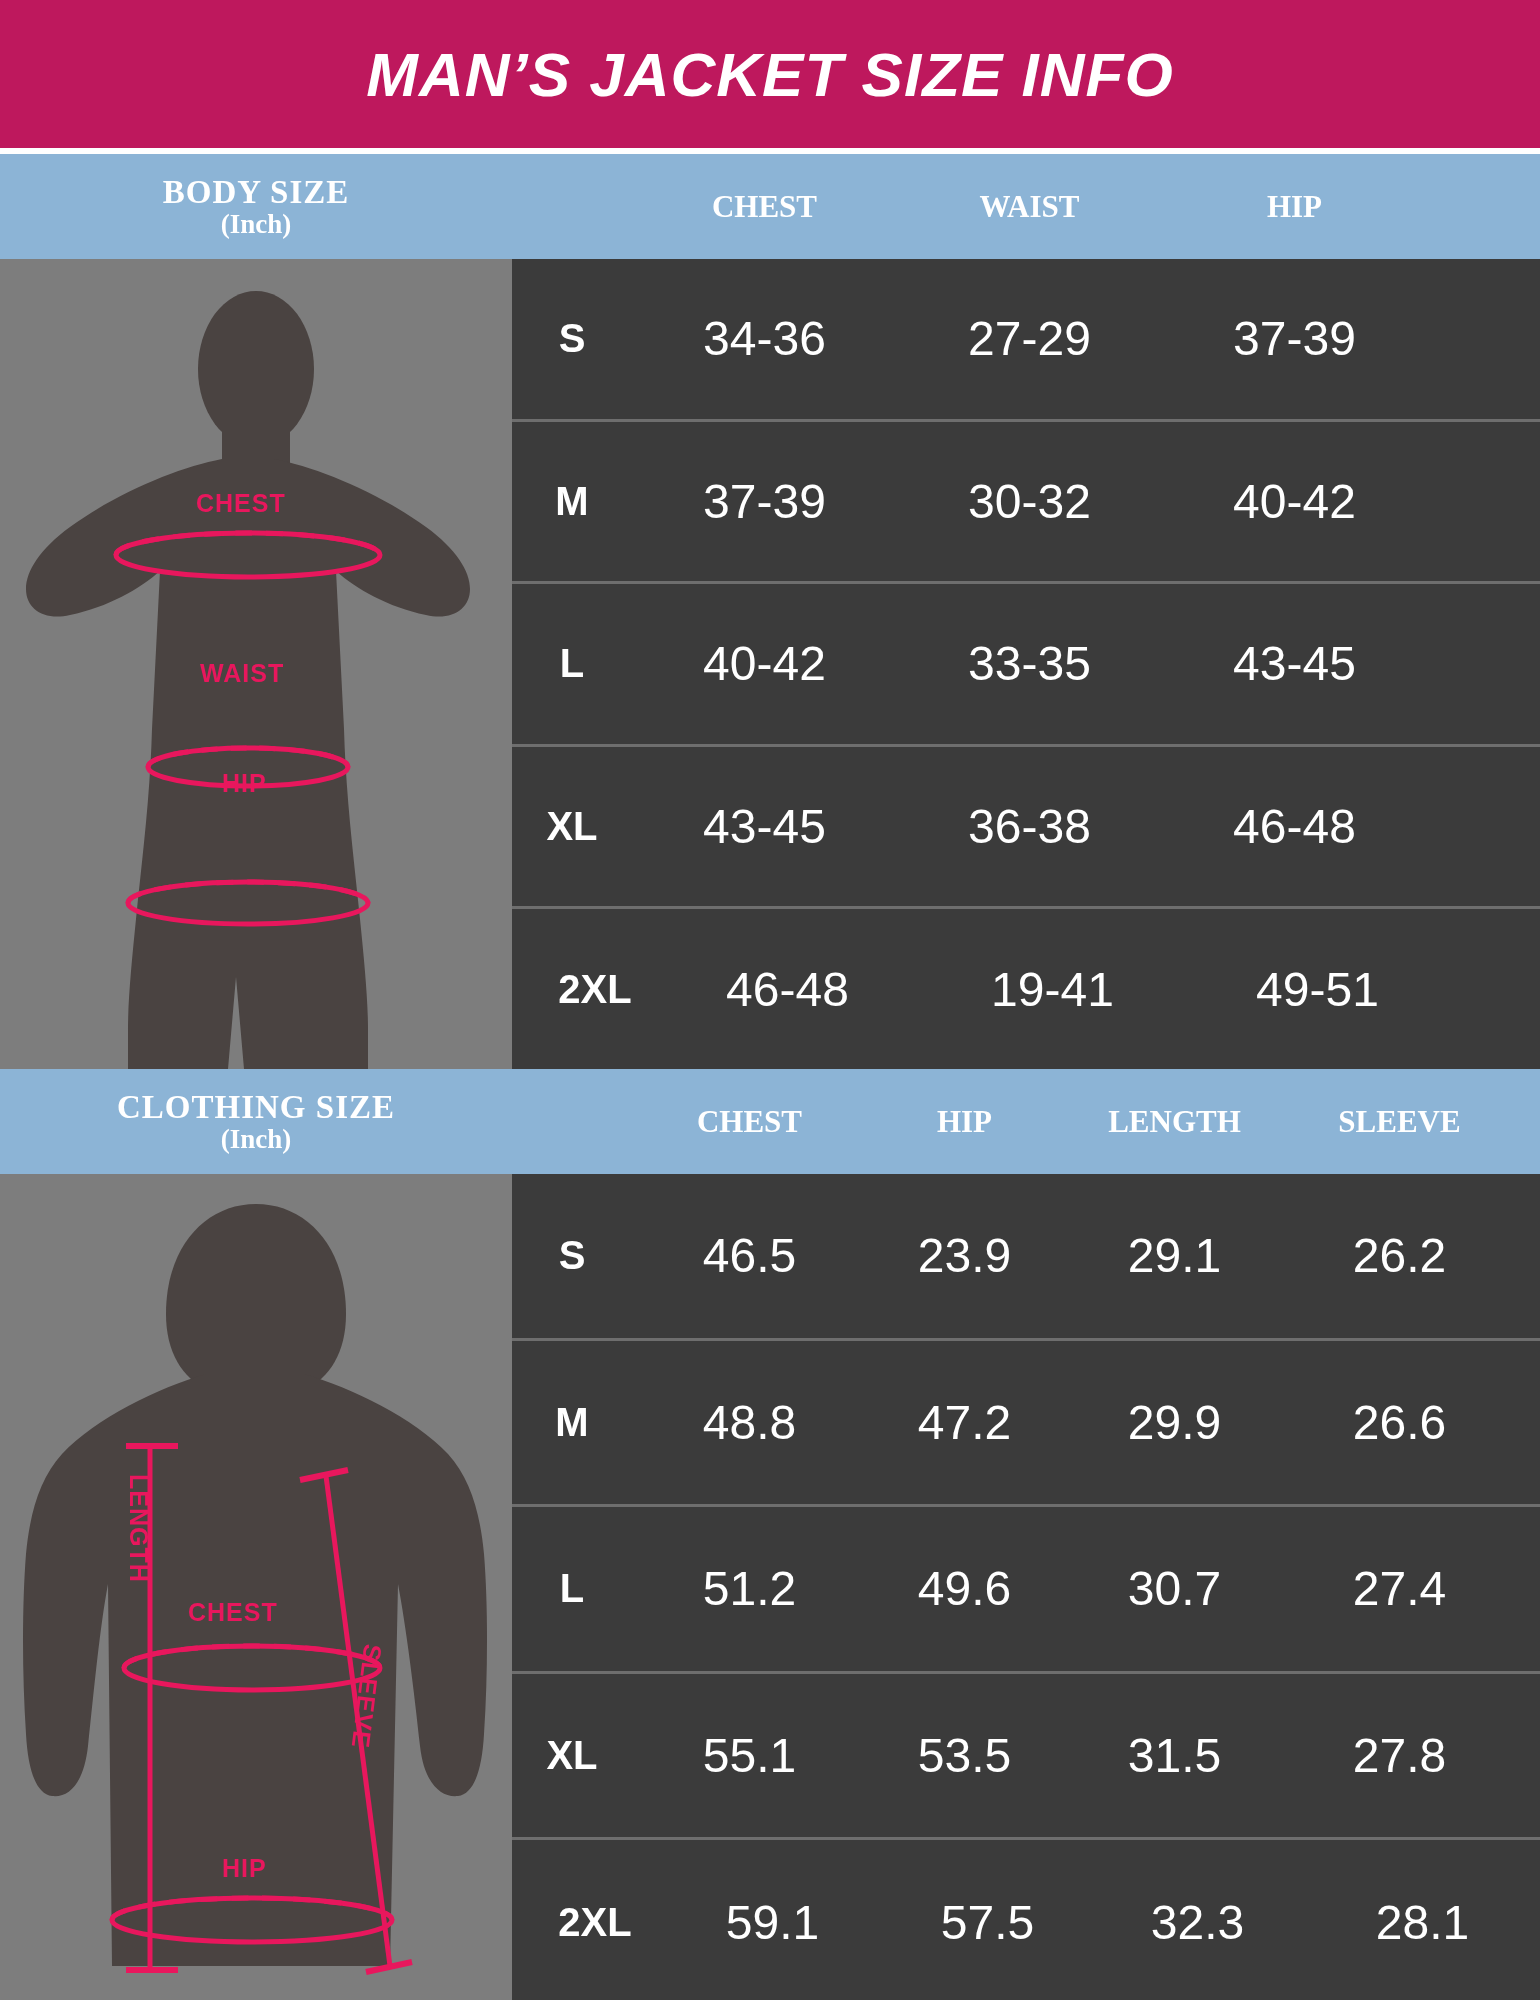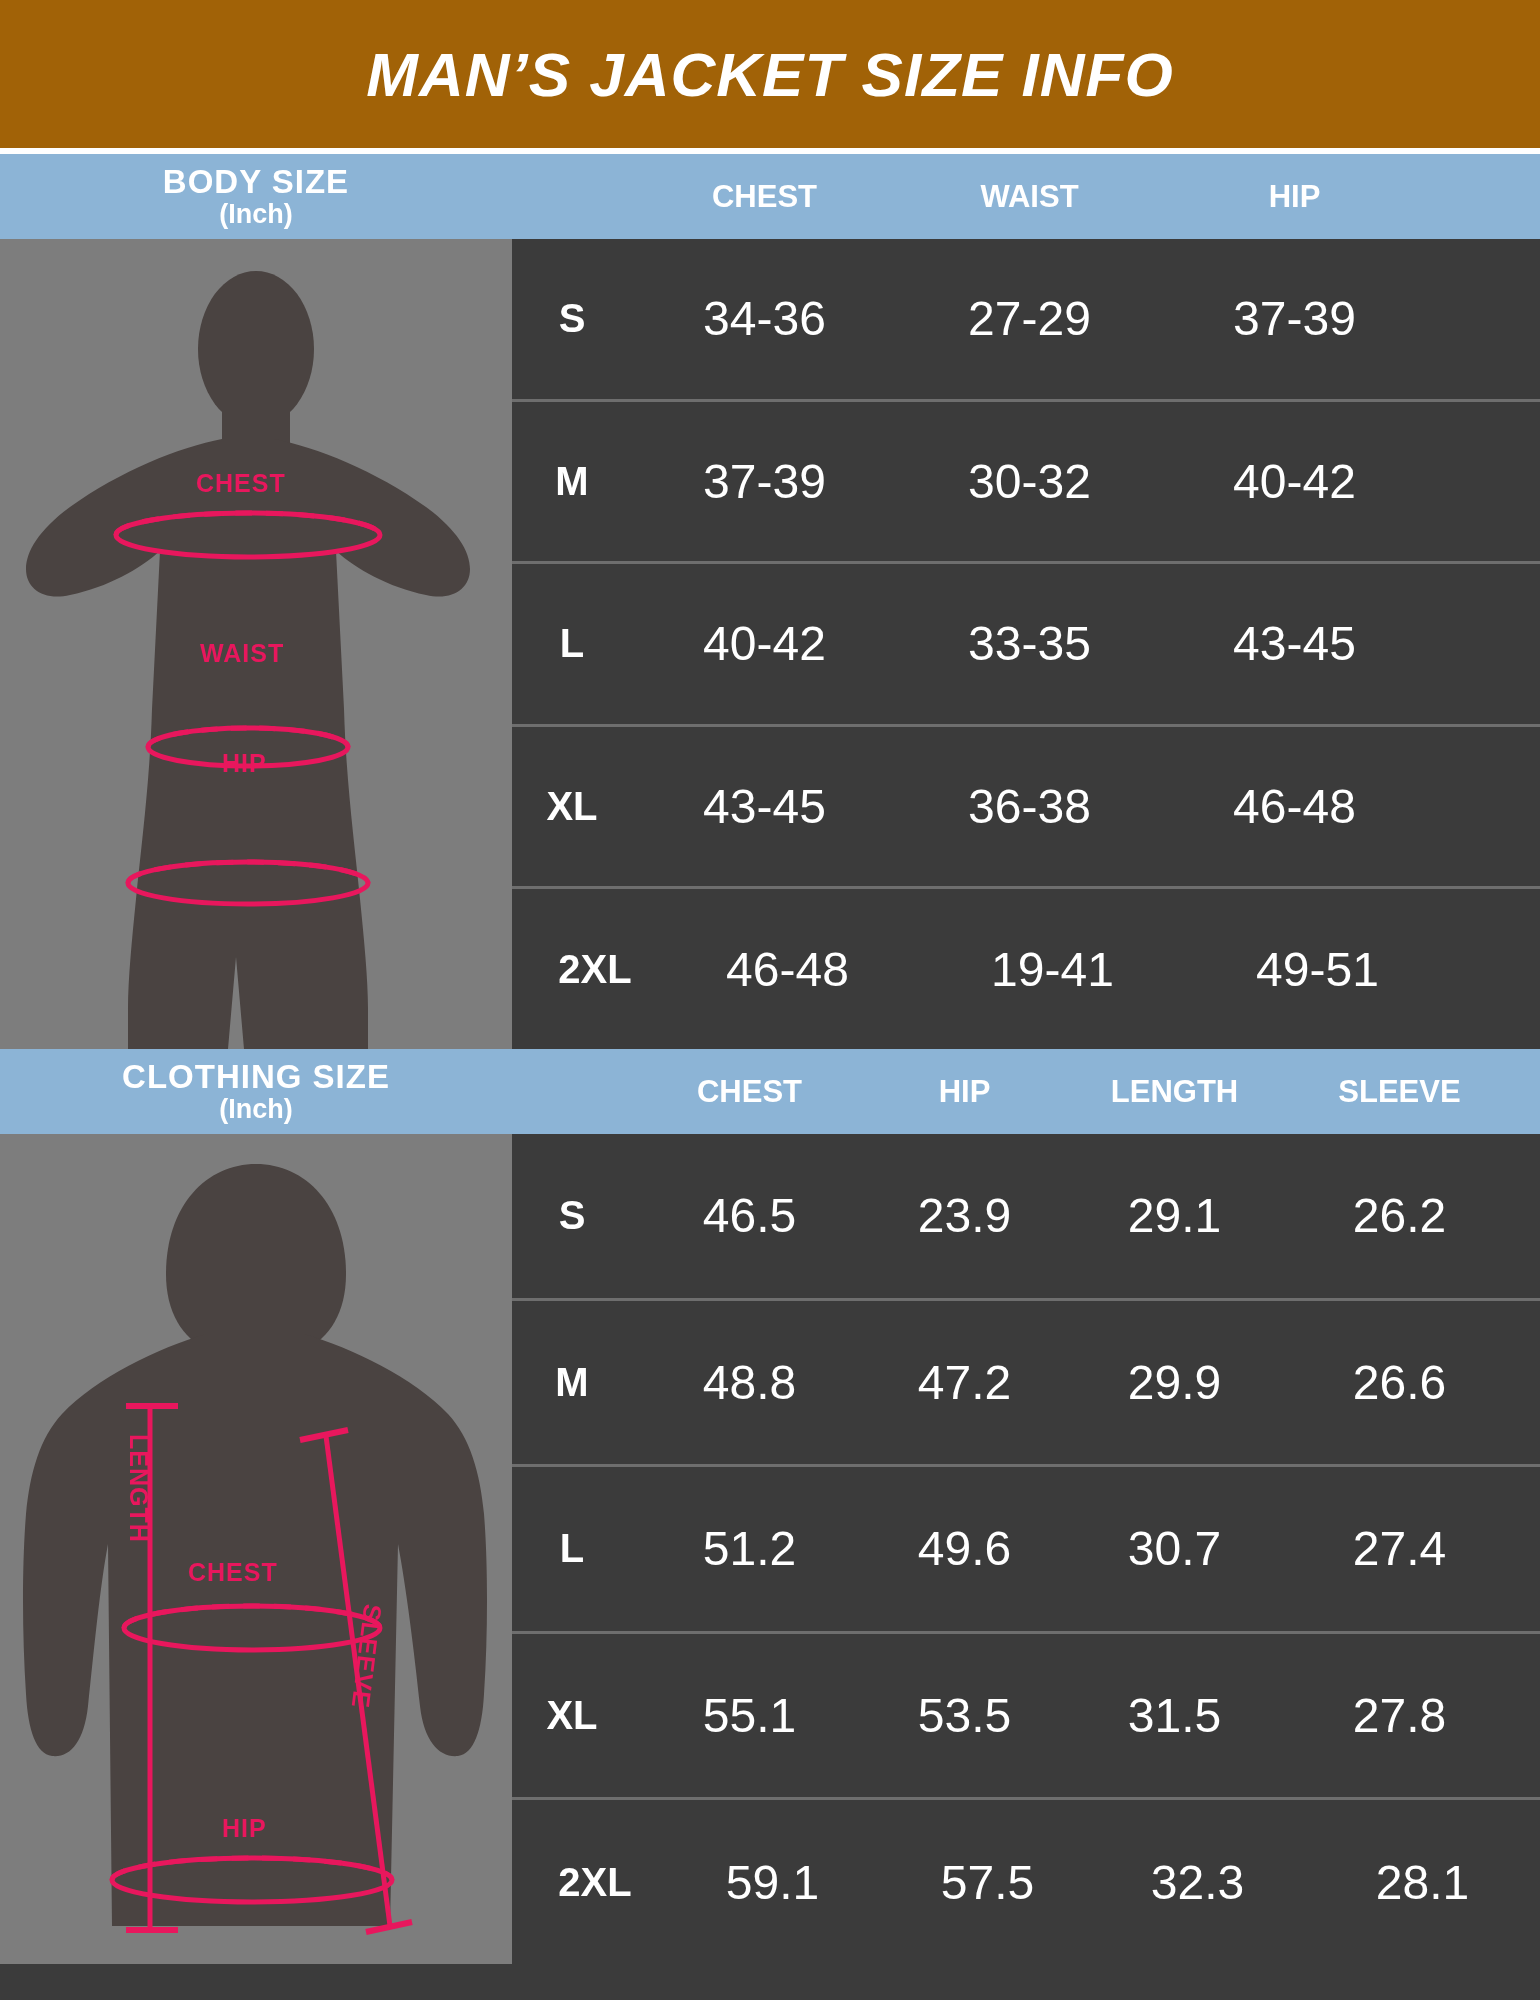--- a/index.html
+++ b/index.html
@@ -12,21 +12,21 @@
     height: 2000px;
     position: relative;
     background: #3b3b3b;
     font-family: "Liberation Sans", sans-serif;
     overflow: hidden;
   }
 
   
   .title-bar {
     height: 148px;
-    background: #a16207;
+    background: #be185d;
     display: flex;
     align-items: center;
     justify-content: center;
   }
   .title-bar .title {
     color: #ffffff;
     font-size: 62px;
     font-weight: bold;
     font-style: italic;
     letter-spacing: 1px;
@@ -35,22 +35,23 @@
   .title-rule {
     height: 6px;
     background: #ffffff;
     width: 100%;
   }
 
   
   .header-band {
     display: flex;
     background: #8cb4d6;
-    height: 85px;
+    height: 105px;
     align-items: stretch;
+    font-family: Liberation Serif, serif;
   }
   .header-band .hb-left {
     width: 512px;
     flex: 0 0 512px;
     display: flex;
     flex-direction: column;
     align-items: center;
     justify-content: center;
     color: #ffffff;
     font-weight: bold;

